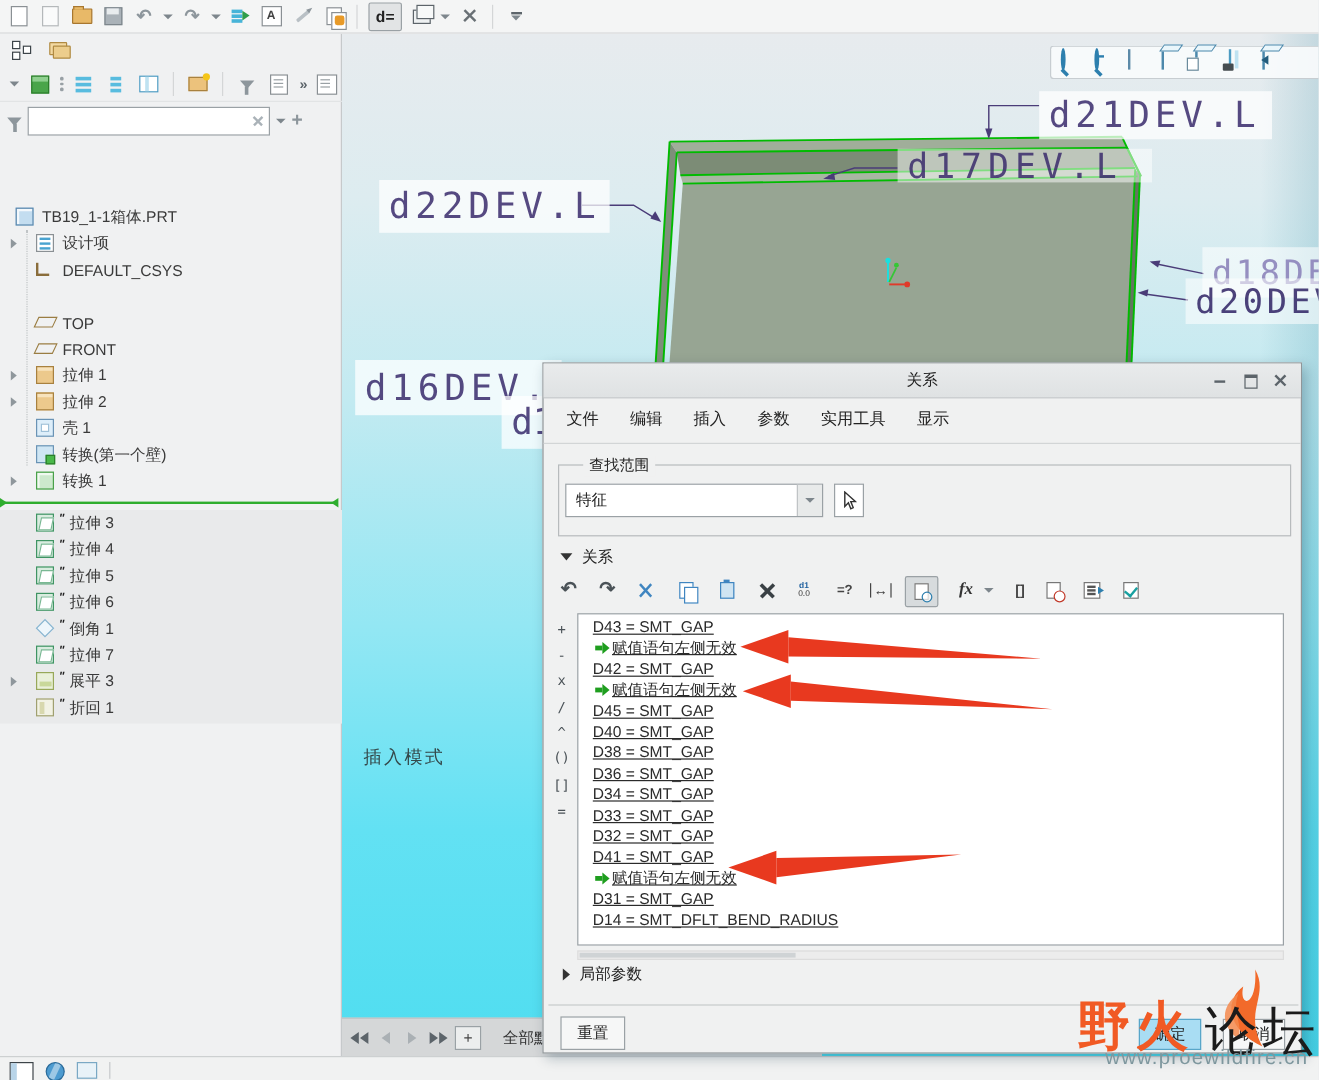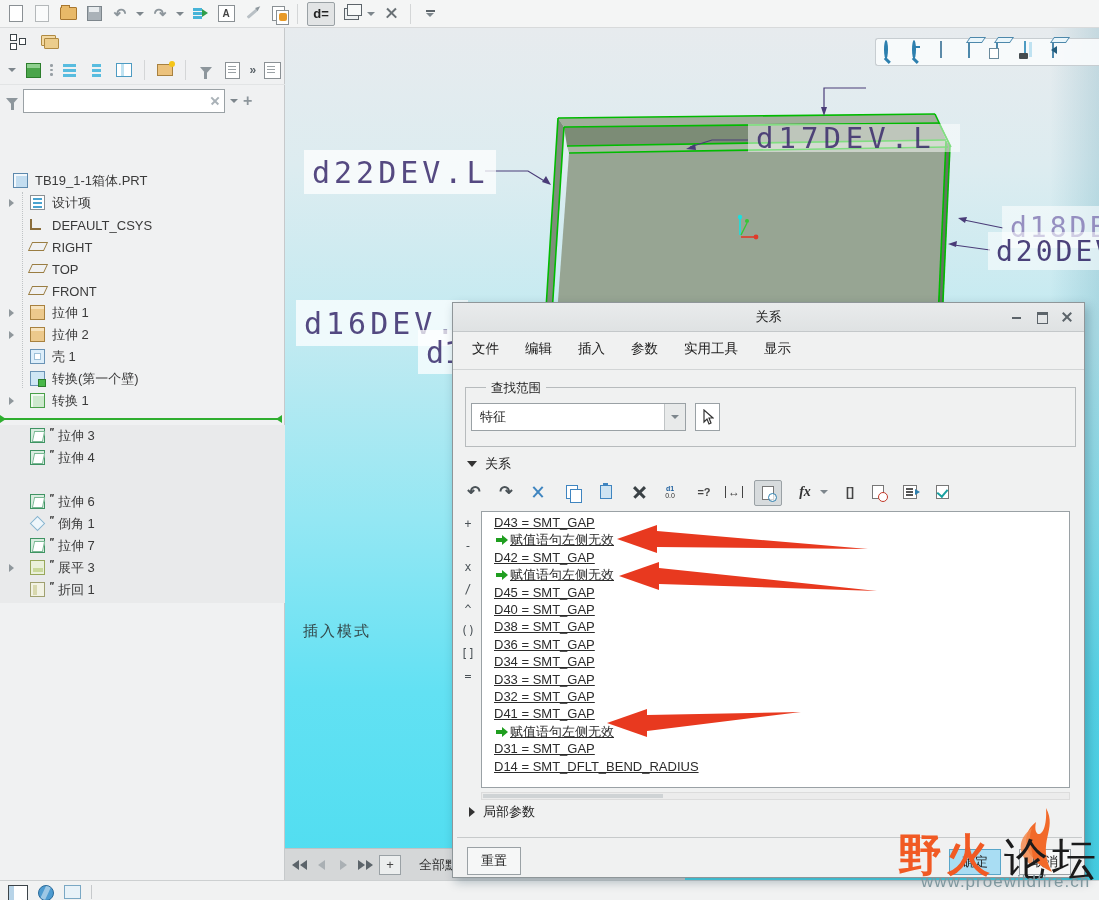--- a/index.html
+++ b/index.html
@@ -364,24 +364,20 @@
           <i></i>
           <i></i>
           <i></i>
         </i>
         <span class="tlabel">设计项</span>
       </div>
     <div class="trow" style="top:186px">
         <i class="ti ti-csys"></i>
         <span class="tlabel">DEFAULT_CSYS</span>
       </div>
-    <div class="trow" style="top:208px">
-        <i class="ti ti-plane"></i>
-        <span class="tlabel">RIGHT</span>
-      </div>
     <div class="trow" style="top:252px">
         <i class="ti ti-plane"></i>
         <span class="tlabel">FRONT</span>
       </div>
     <div class="trow" style="top:230px">
         <i class="ti ti-plane"></i>
         <span class="tlabel">TOP</span>
       </div>
     <div class="trow" style="top:274px">
         <i class="exp"></i>
@@ -412,20 +408,25 @@
 
     <div class="trow" style="top:397px">
         <i class="ti ti-extrudeS"></i>
         <i class="pend"></i>
         <span class="tlabel shift">拉伸 3</span>
       </div>
     <div class="trow" style="top:419px">
         <i class="ti ti-extrudeS"></i>
         <i class="pend"></i>
         <span class="tlabel shift">拉伸 4</span>
+      </div>
+    <div class="trow" style="top:441px">
+        <i class="ti ti-extrudeS"></i>
+        <i class="pend"></i>
+        <span class="tlabel shift">拉伸 5</span>
       </div>
     <div class="trow" style="top:463px">
         <i class="ti ti-extrudeS"></i>
         <i class="pend"></i>
         <span class="tlabel shift">拉伸 6</span>
       </div>
     <div class="trow" style="top:485px">
         <i class="ti ti-chamfer"></i>
         <i class="pend"></i>
         <span class="tlabel shift">倒角 1</span>
@@ -489,22 +490,23 @@
     </g>
     <g fill="#4a3c78">
       <polygon points="824,116 821,107 827,107"></polygon>
       <polygon points="686,149 695,144 696,150"></polygon>
       <polygon points="551,185 542,182 546,176"></polygon>
       <polygon points="958,218 967,217 965,223"></polygon>
       <polygon points="948,244 957,241 956,247"></polygon>
     </g>
   </svg>
 
+  <div class="cadlabel" style="left:866px;top:76px;width:178px;height:40px;font-size:30px;letter-spacing:4px;">d21DEV.L</div>
   <div class="cadlabel" style="left:748px;top:124px;width:196px;height:28px;font-size:29px;letter-spacing:5px;background:rgba(255,255,255,.55);">d17DEV.L</div>
-  <div class="cadlabel" style="left:304px;top:150px;width:176px;height:44px;font-size:30px;letter-spacing:4px;">d22DEV.L</div>
+  <div class="cadlabel" style="left:316px;top:150px;width:176px;height:44px;font-size:30px;letter-spacing:4px;">d22DEV.L</div>
   <div class="cadlabel" style="left:296px;top:300px;width:156px;height:46px;font-size:30px;letter-spacing:4px;">d16DEV.</div>
   <div class="cadlabel" style="left:418px;top:330px;width:34px;height:44px;font-size:30px;">d1</div>
   <div class="cadlabel" style="left:1002px;top:206px;width:97px;height:42px;font-size:28px;letter-spacing:3px;color:#9188bd;background:rgba(255,255,255,.6);">d18DEV</div>
   <div class="cadlabel" style="left:988px;top:232px;width:111px;height:38px;font-size:28px;letter-spacing:3px;color:#3f3370;background:rgba(255,255,255,.6);">d20DEV</div>
 
   <div id="vtoolbar" class="abs">
     <span class="vti"><span class="mag"></span></span>
     <span class="vti"><span class="mag minus"></span></span>
     <span class="vti"><span class="refit"></span></span>
     <span class="vti"><span class="vcube"></span></span>

